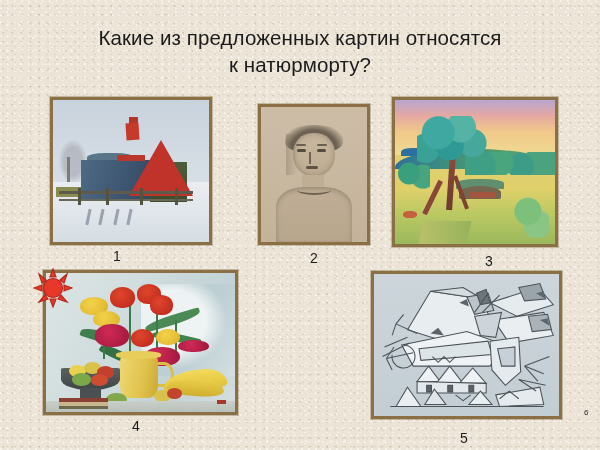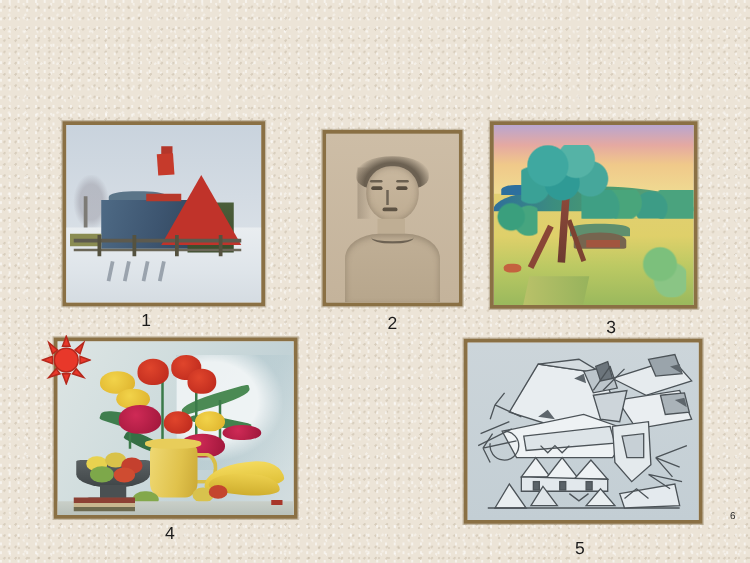--- a/index.html
+++ b/index.html
@@ -197,20 +197,22 @@
   
   .a5-paper{position:absolute;inset:0;background:linear-gradient(#ccd5da,#c3ced4);}
   .a5 svg{position:absolute;inset:0;width:100%;height:100%;}
   .cap, #title{user-select:none;}
 </style>
 </head>
 <body>
 
 <div id="slide">
 
+  <div id="title">Какие из предложенных картин относятся
+к натюрморту?</div>
 
   <div class="frame" id="f1">
     <div class="art">
       <div class="a1-sky"></div>
       <div class="a1-tree"></div>
       <div class="a1-trunk"></div>
       <div class="a1-chimney2"></div>
       <div class="a1-chimney"></div>
       <div class="a1-snowfield"></div>
       <div class="a1-houseroof"></div>

